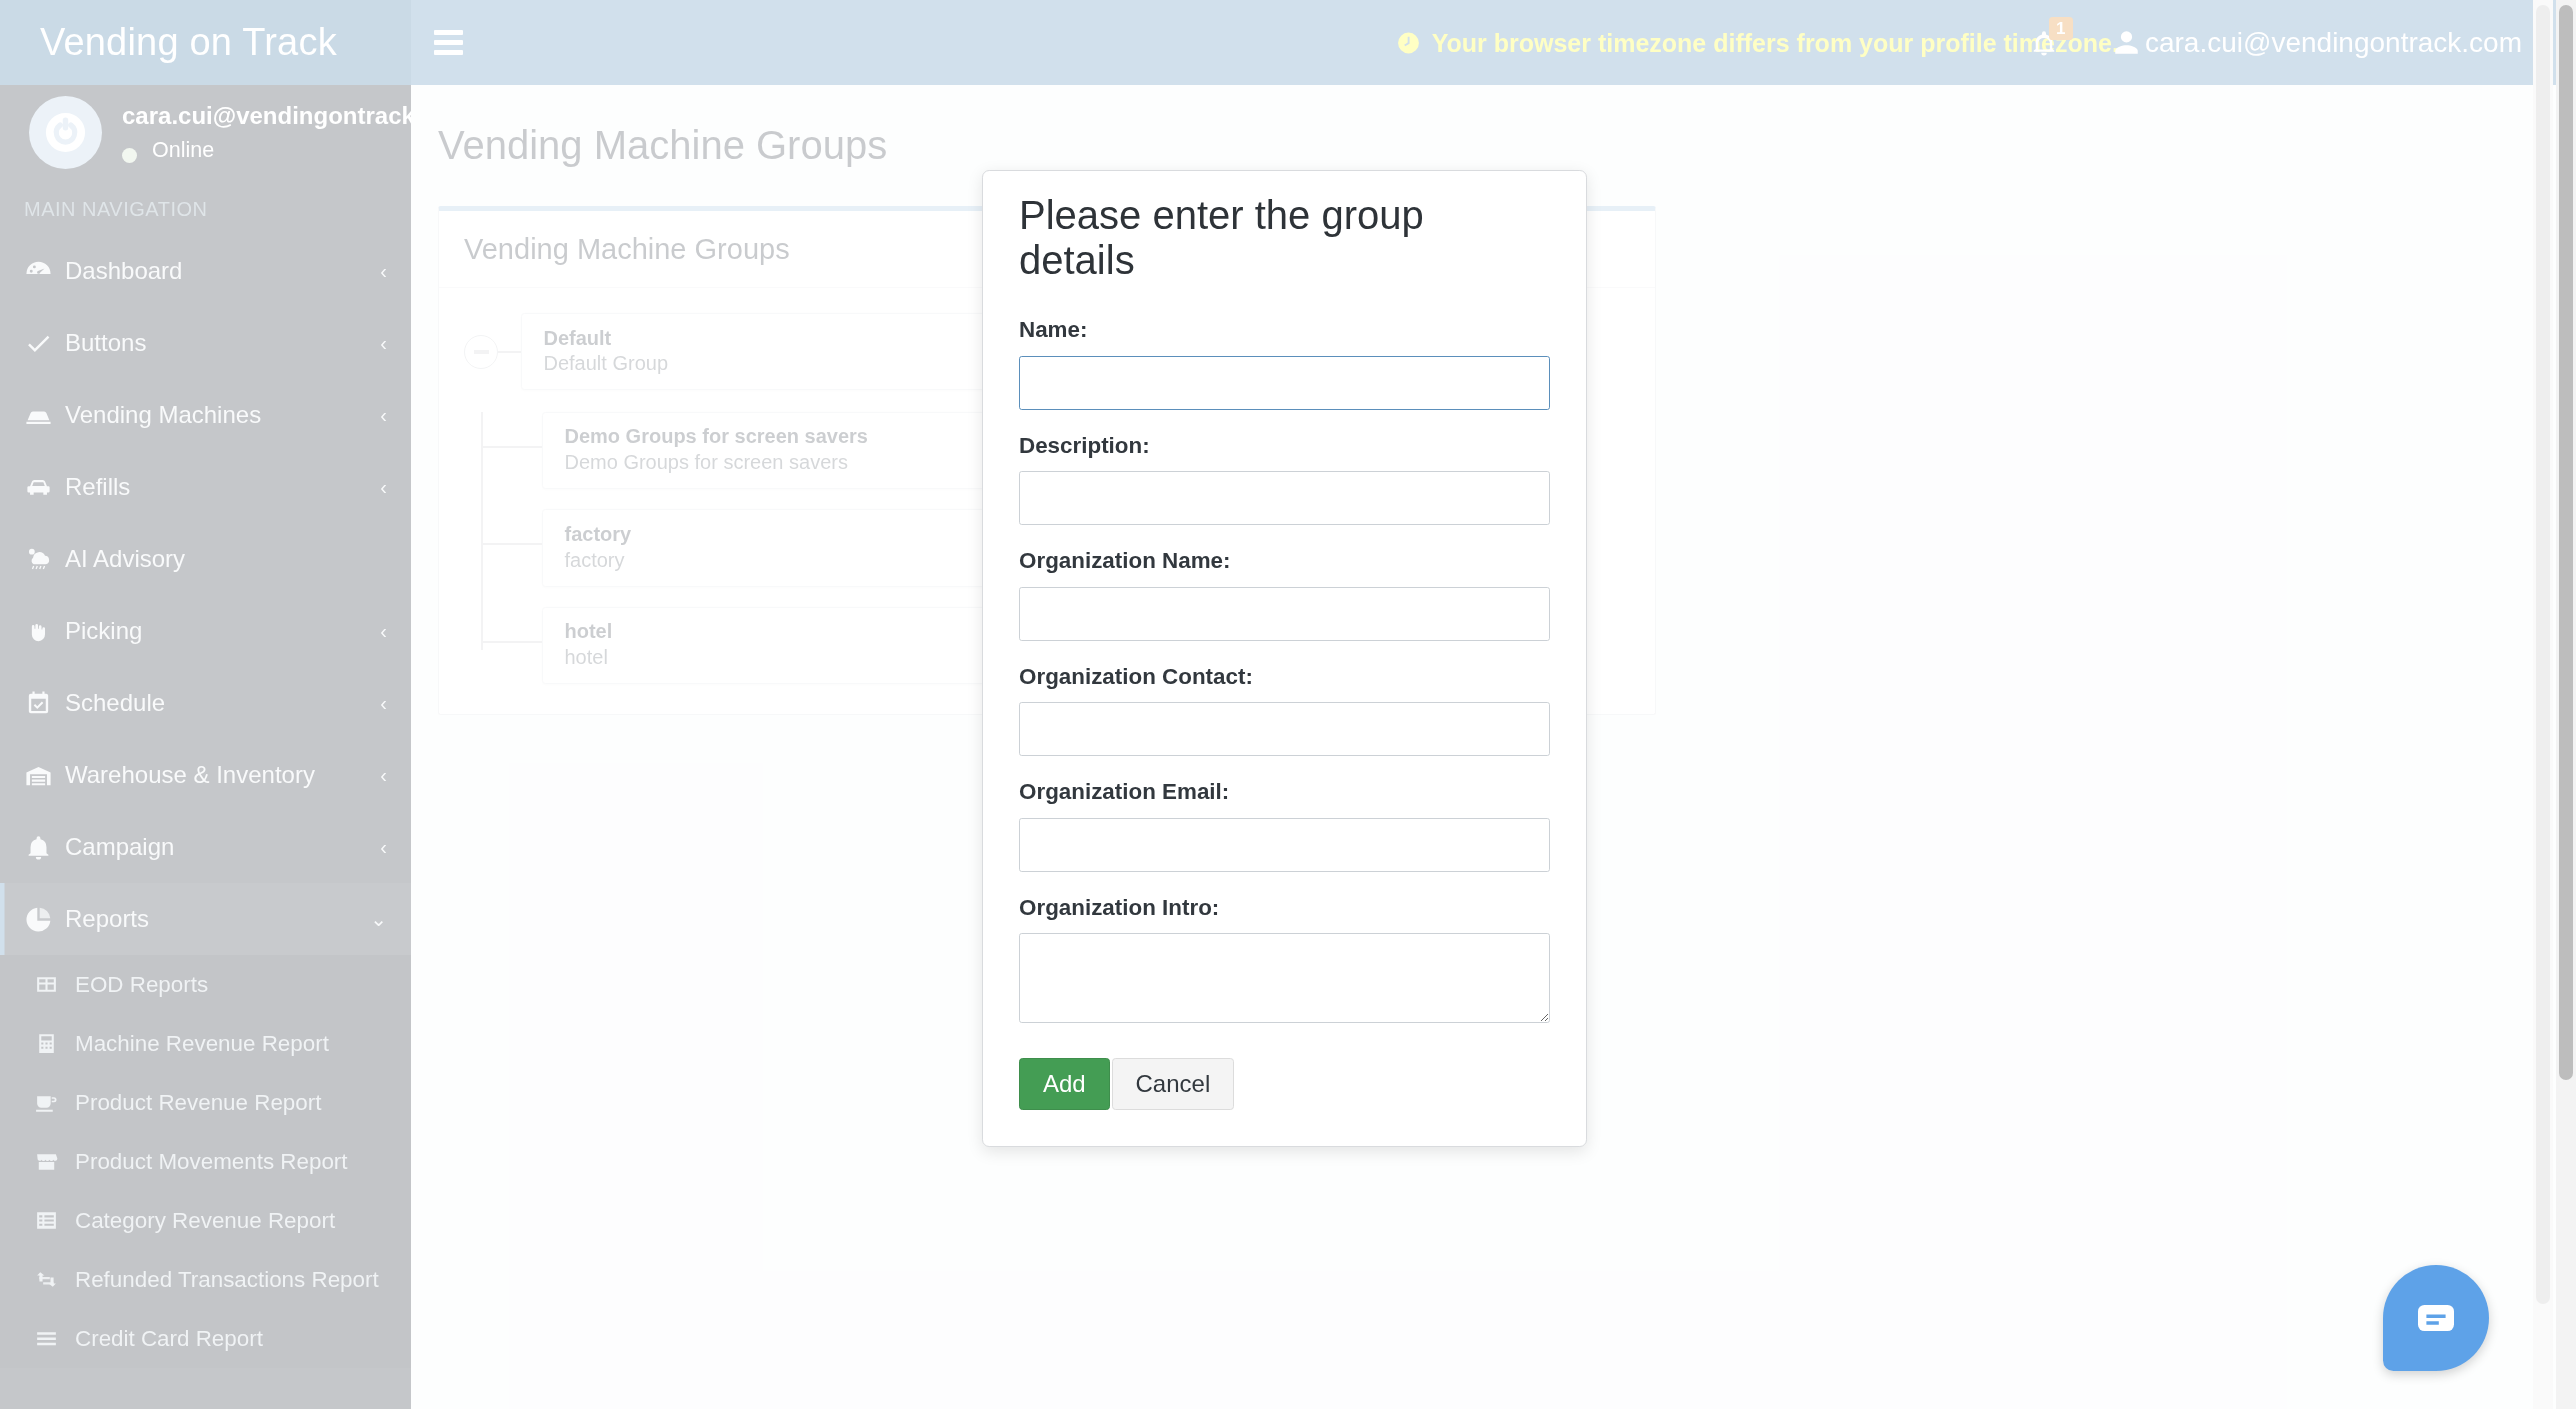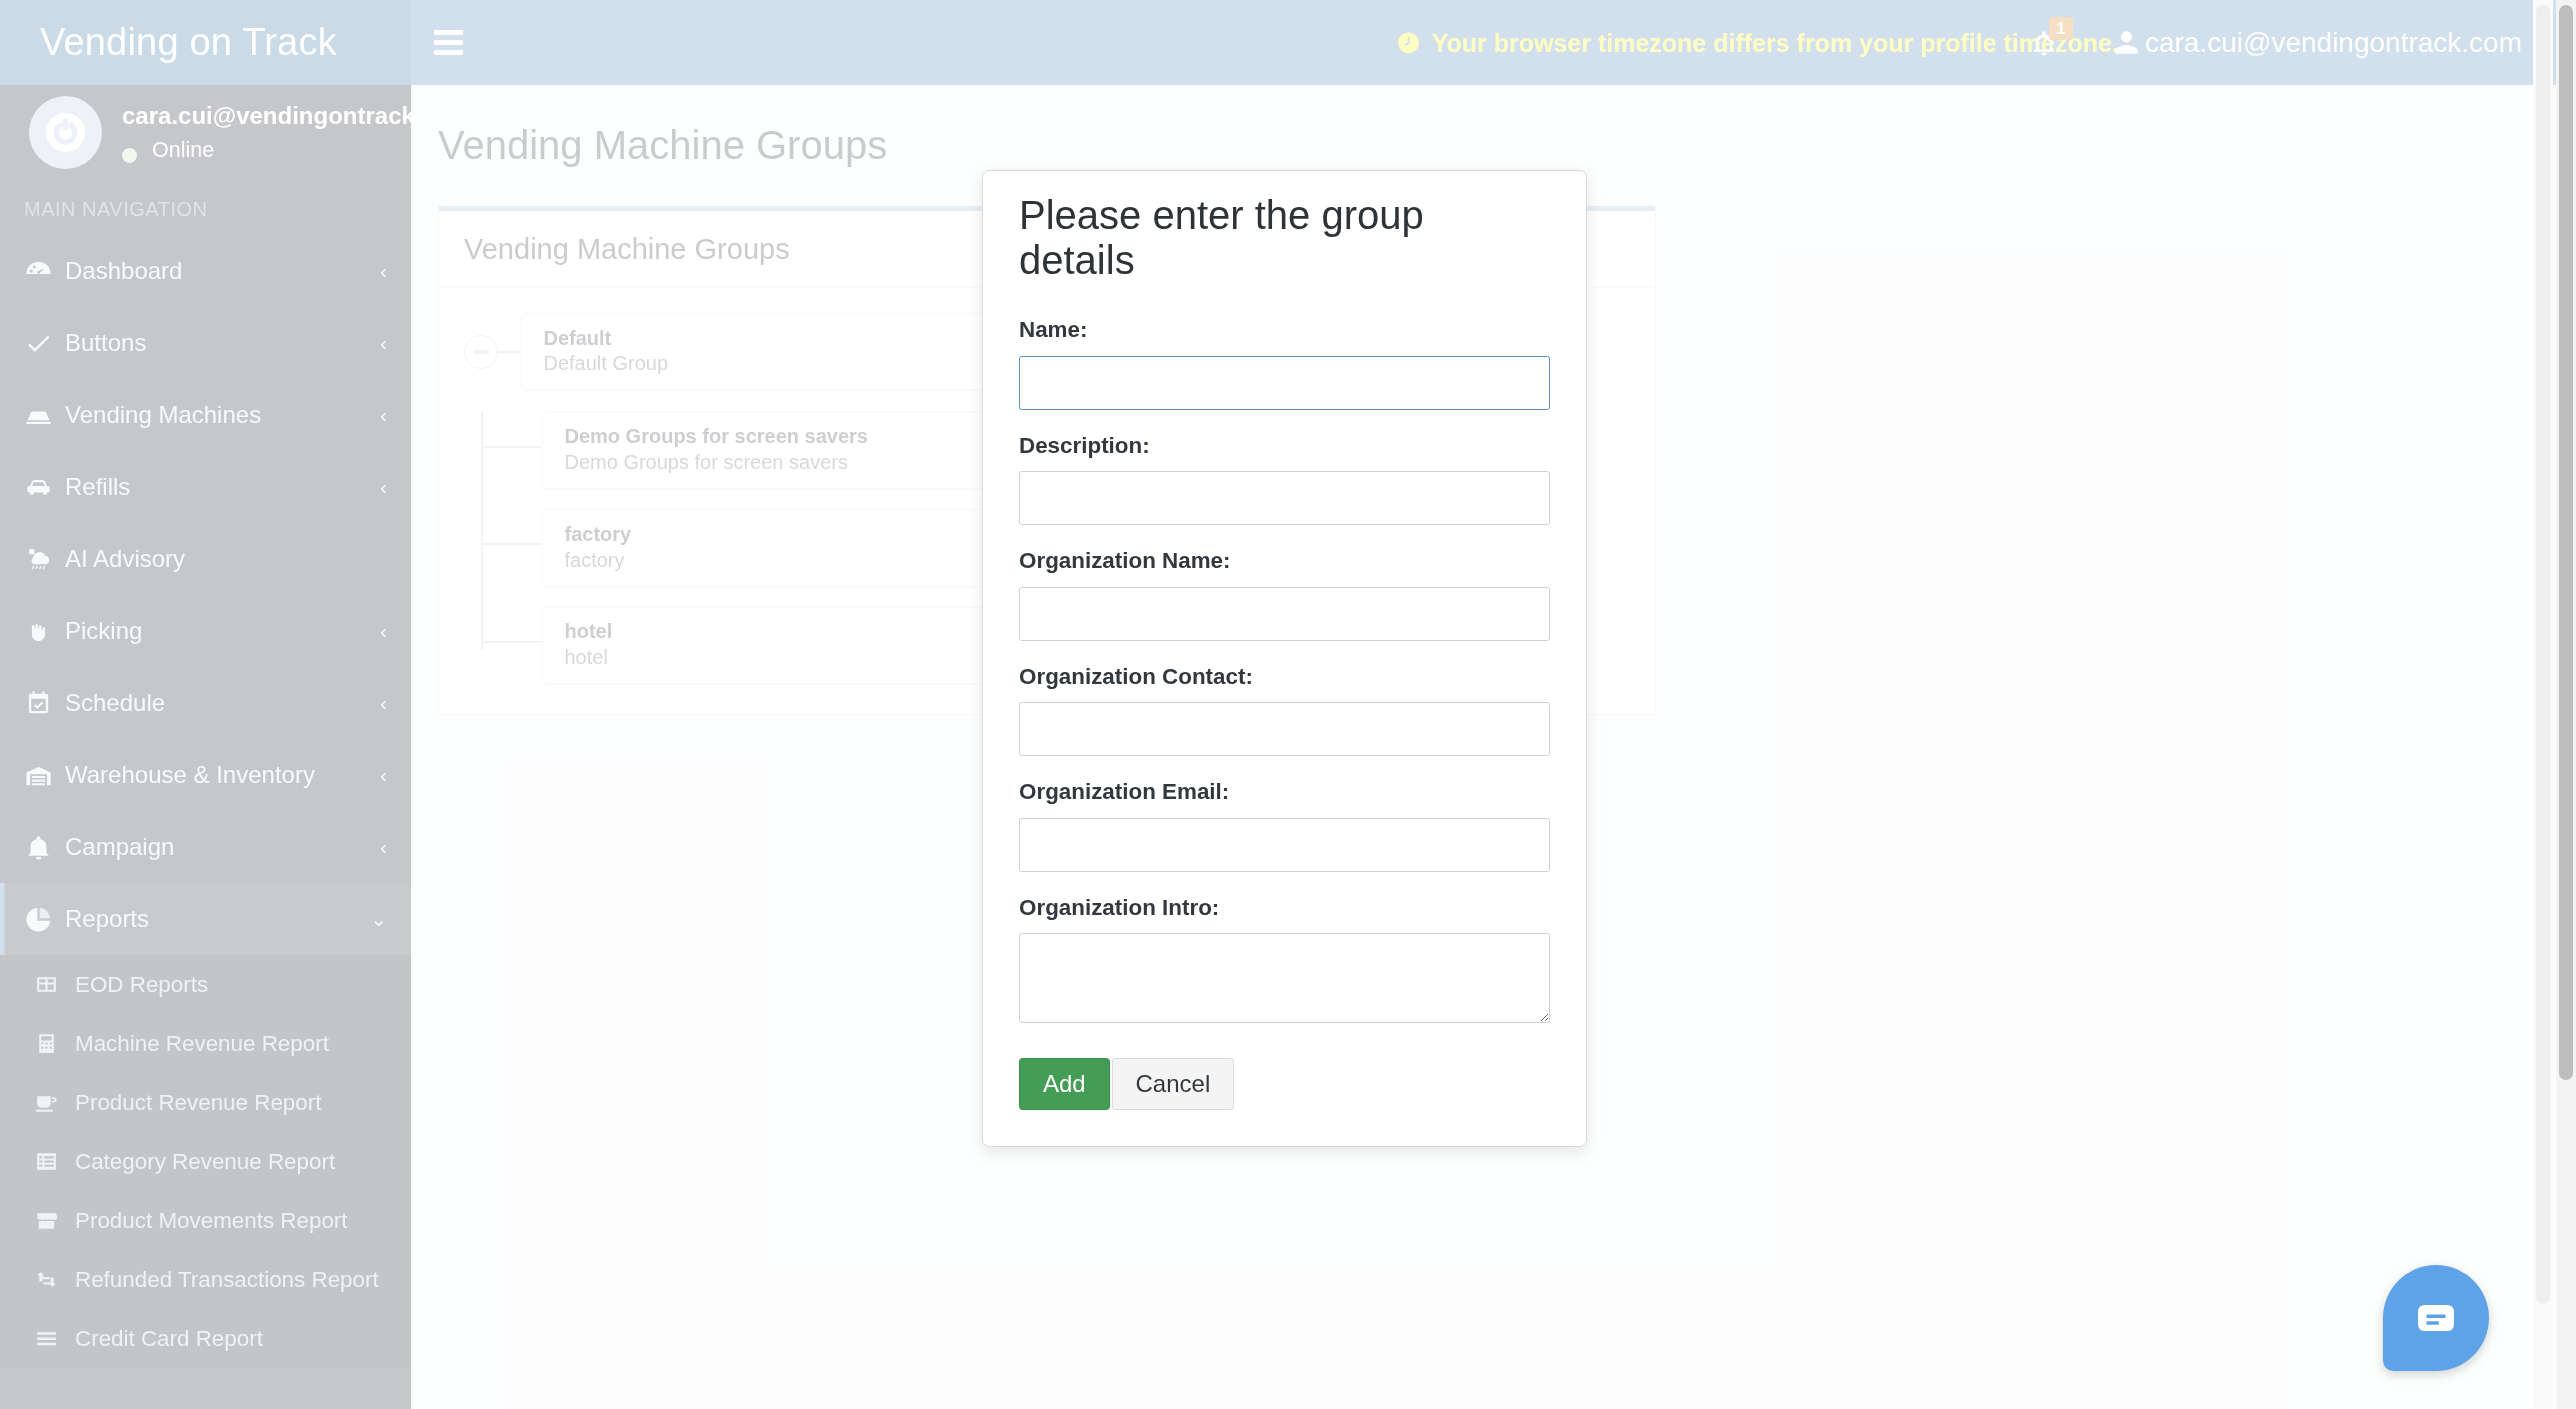--- a/index.html
+++ b/index.html
@@ -331,32 +331,32 @@
           <span class="nav-icon">
               <svg viewBox="0 0 24 24">
                 <path d="M3 6h13v7a4 4 0 0 1-4 4H7a4 4 0 0 1-4-4zm14 1h2.2a2.4 2.4 0 0 1 0 4.8H17zm0 1.5v1.8h2a.9.9 0 0 0 0-1.8zM2 19h16v1.8H2z"></path>
               </svg>
             </span>
           <span class="nav-label">Product Revenue Report</span>
         </div>
         <div class="nav-item">
           <span class="nav-icon">
               <svg viewBox="0 0 24 24">
+                <path d="M3 5h18l1.4 4.2a2 2 0 0 1-3.8 1 2 2 0 0 1-3.8 0 2 2 0 0 1-3.8 0 2 2 0 0 1-3.8 0 2 2 0 0 1-3.8-1zM4.6 12.4h14.8V20H4.6z"></path>
+              </svg>
+            </span>
+          <span class="nav-label">Product Movements Report</span>
+        </div>
+        <div class="nav-item">
+          <span class="nav-icon">
+              <svg viewBox="0 0 24 24">
                 <path d="M3 4h18v16H3zm2 3v2h3V7zm5 0v2h9V7zM5 11v2h3v-2zm5 0v2h9v-2zM5 15v2h3v-2zm5 0v2h9v-2z"></path>
               </svg>
             </span>
           <span class="nav-label">Category Revenue Report</span>
-        </div>
-        <div class="nav-item">
-          <span class="nav-icon">
-              <svg viewBox="0 0 24 24">
-                <path d="M3 5h18l1.4 4.2a2 2 0 0 1-3.8 1 2 2 0 0 1-3.8 0 2 2 0 0 1-3.8 0 2 2 0 0 1-3.8 0 2 2 0 0 1-3.8-1zM4.6 12.4h14.8V20H4.6z"></path>
-              </svg>
-            </span>
-          <span class="nav-label">Product Movements Report</span>
         </div>
         <div class="nav-item">
           <span class="nav-icon">
               <svg viewBox="0 0 24 24">
                 <path d="M6 5 3 8.2h2.2V14h3V8.2H10zM18 19l3-3.2h-2.2V10h-3v5.8H14z"></path>
                 <path d="M5.2 9.6h10v2.2h-10zM8.8 14.6h10v2.2h-10z" opacity=".9"></path>
               </svg>
             </span>
           <span class="nav-label">Refunded Transactions Report</span>
         </div>

